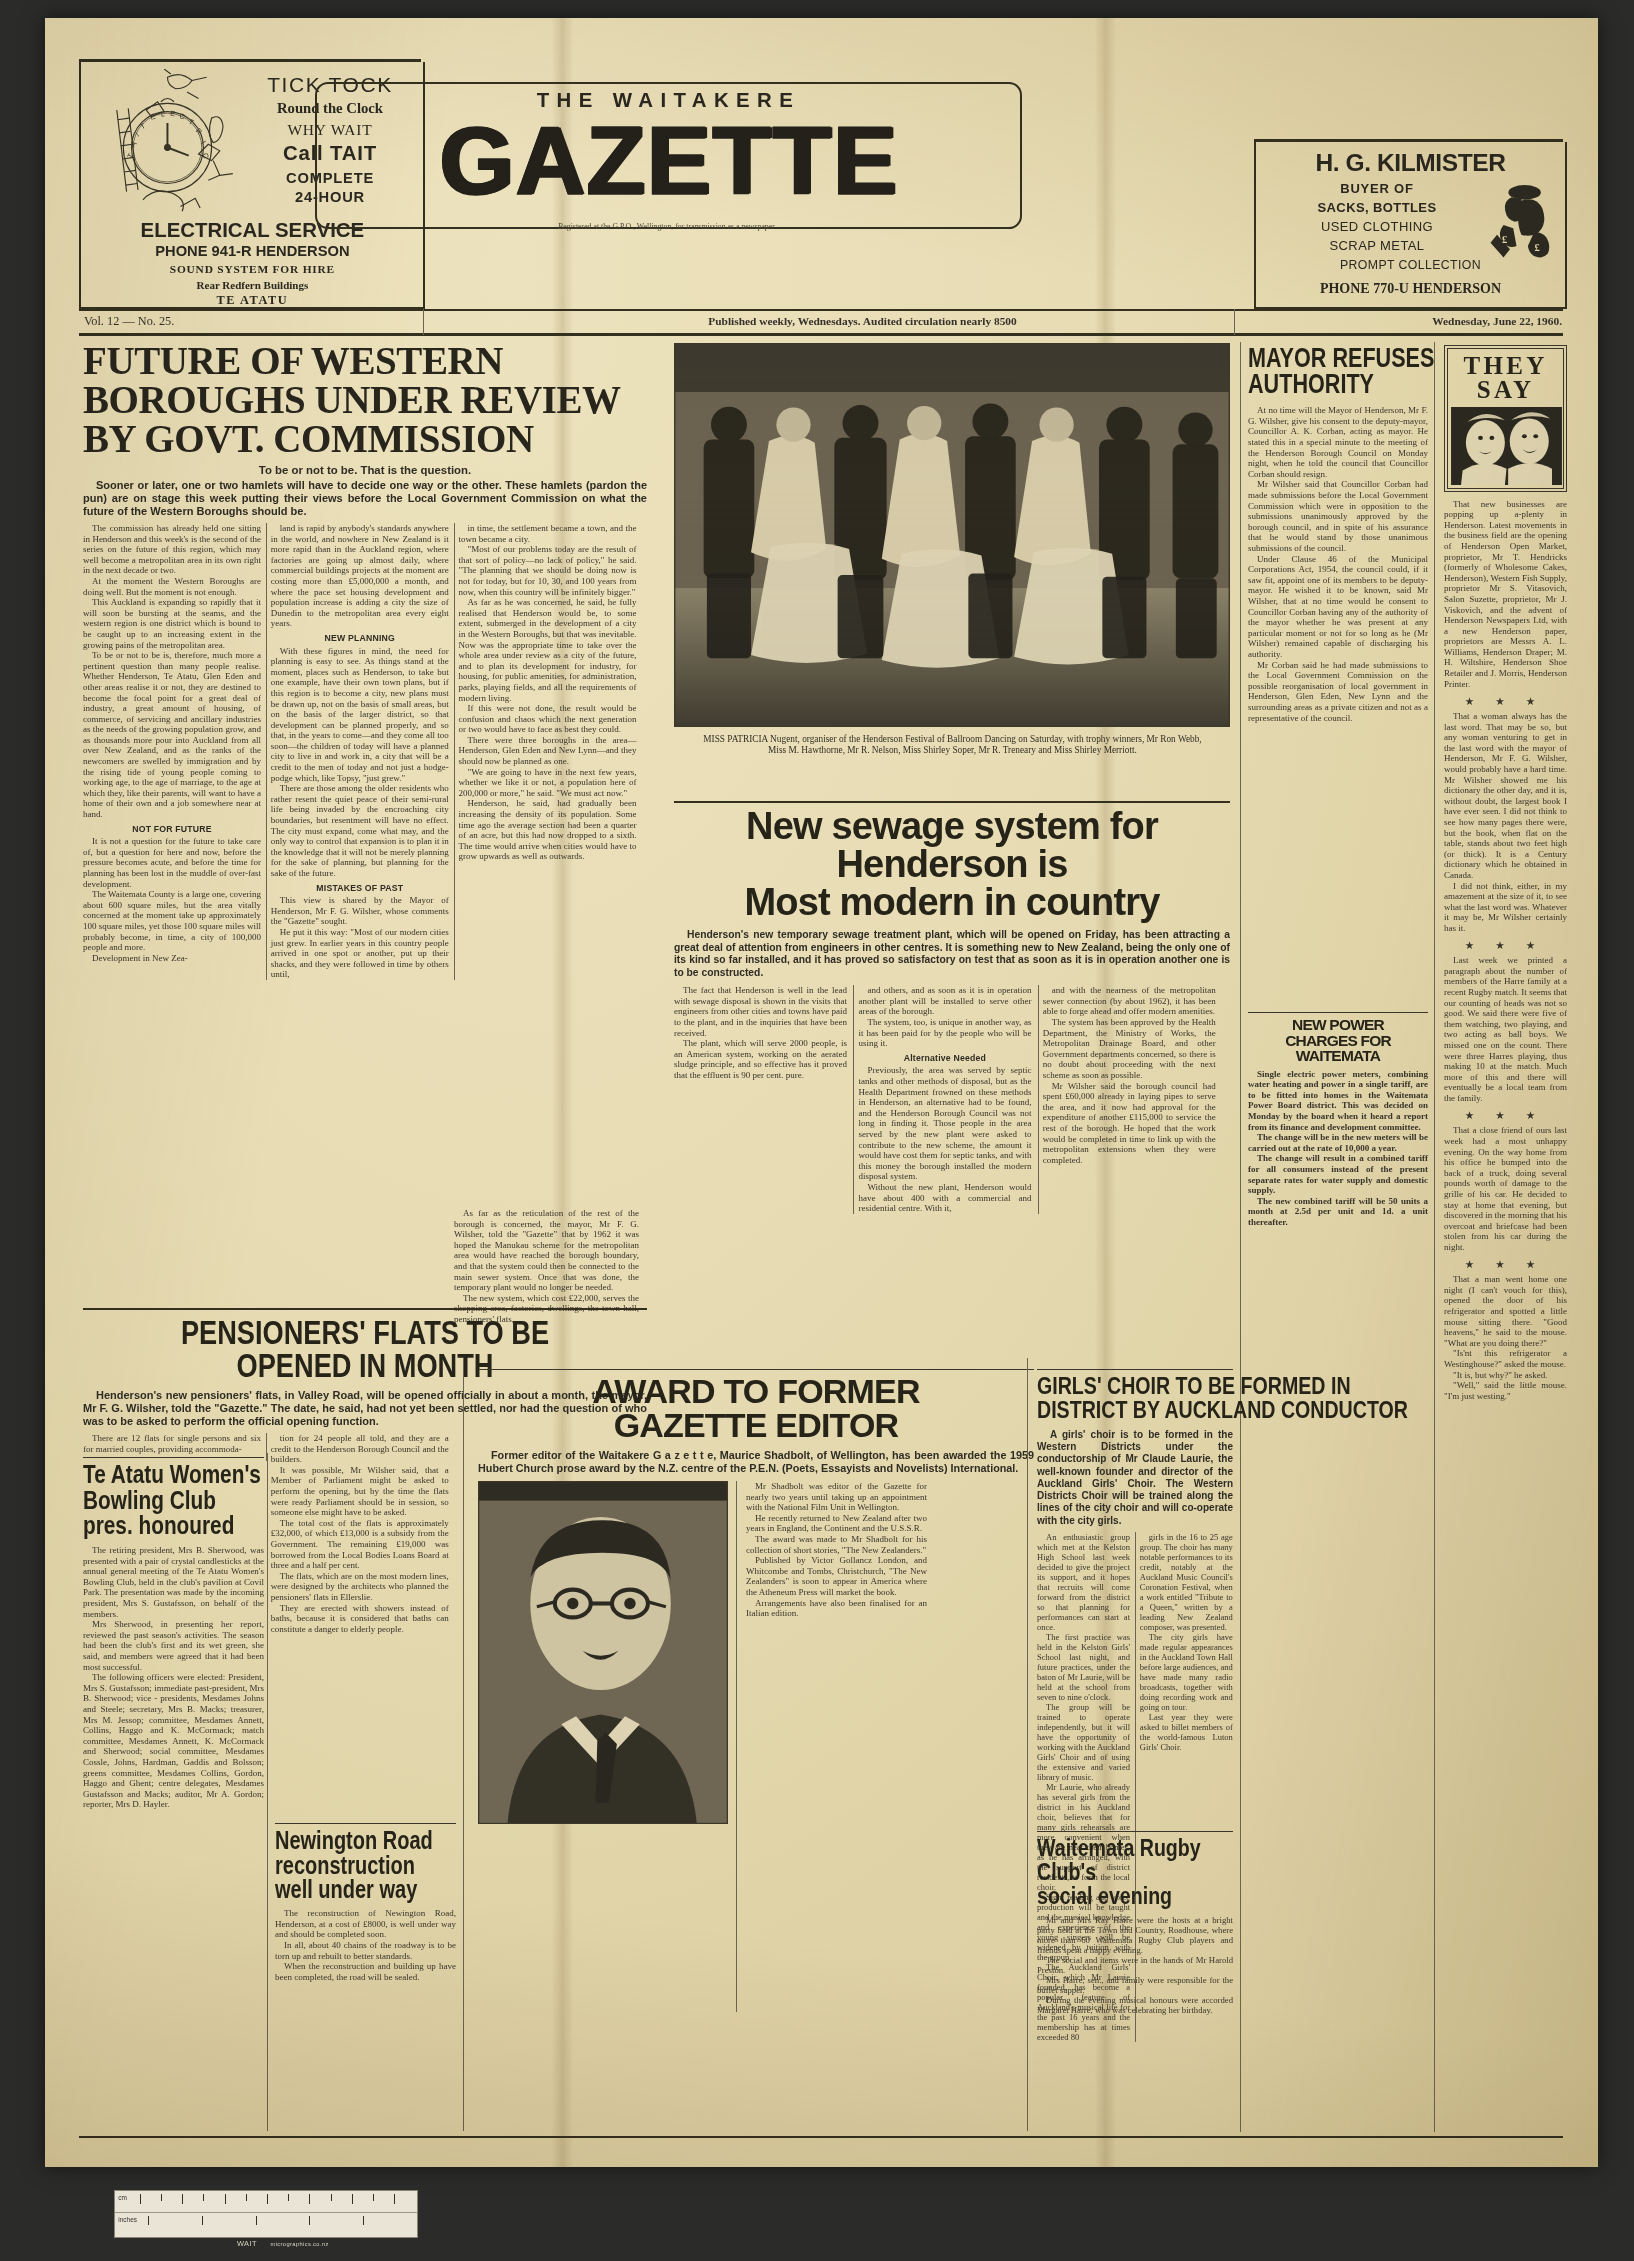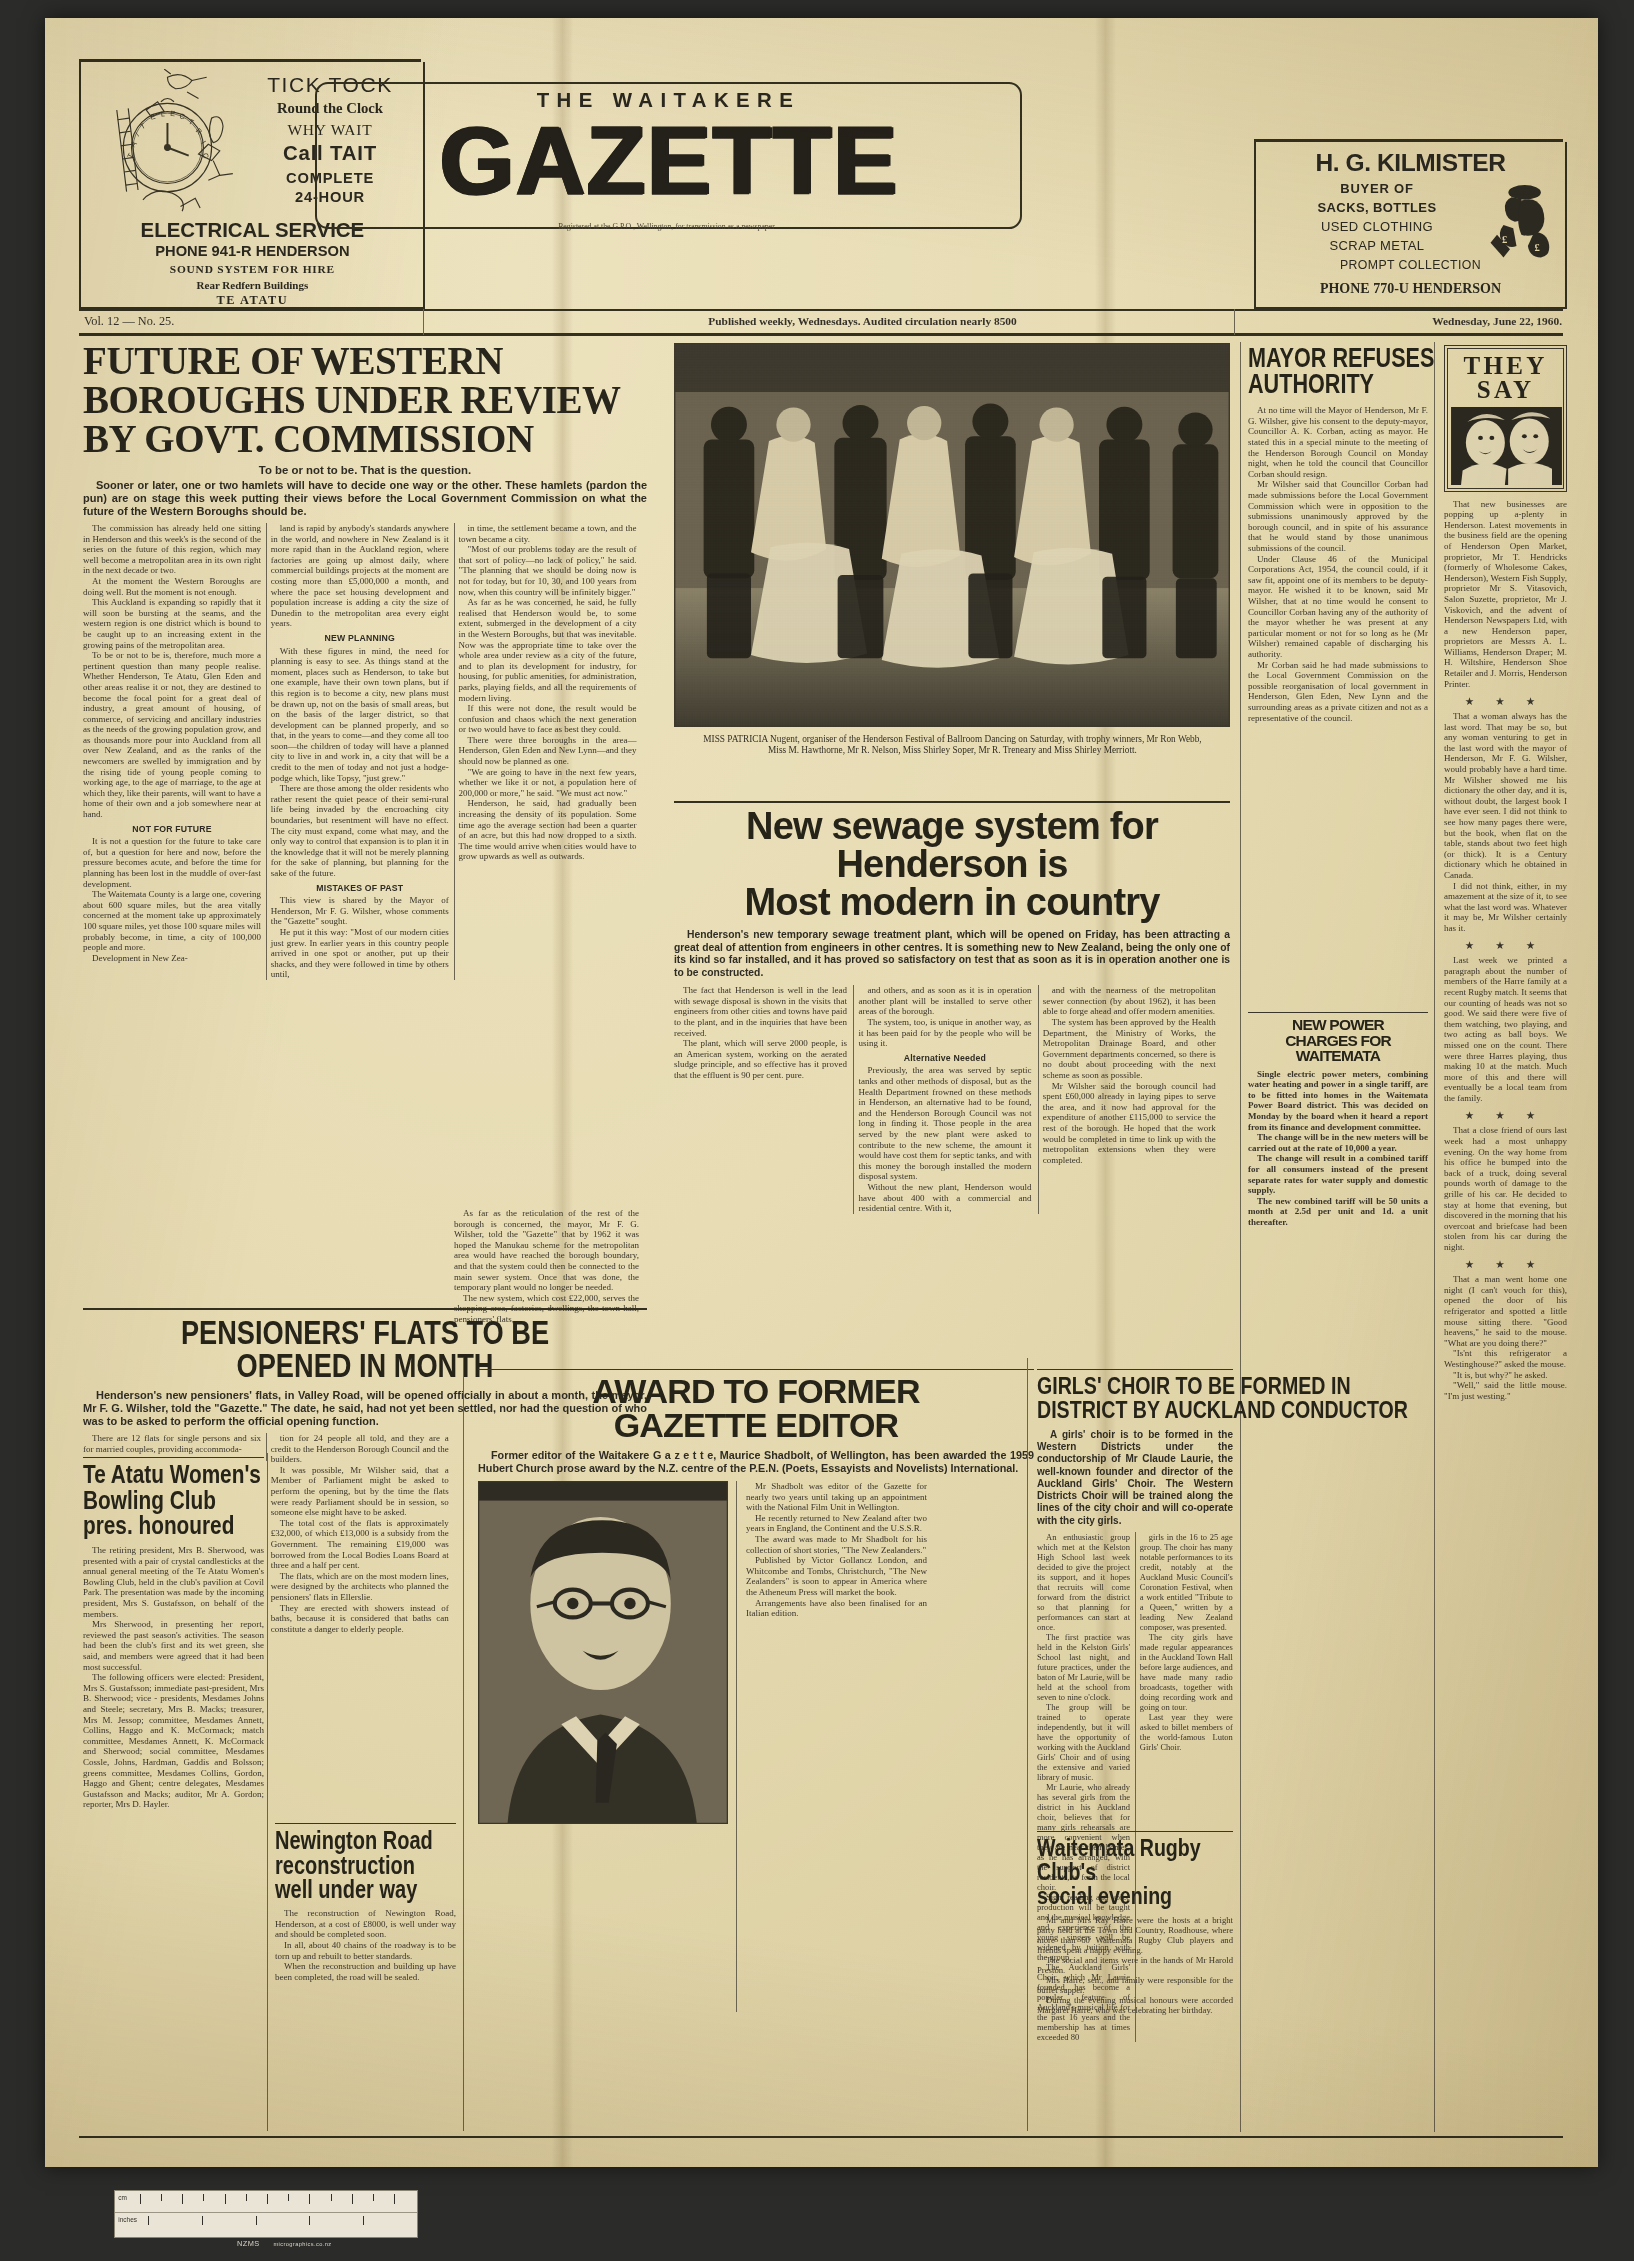--- a/index.html
+++ b/index.html
@@ -615,16 +615,16 @@
   </div>
   <div>
     <div class="rtick" style="left:33px;height:9.8px;top:24.5px;"></div>
     <div class="rtick" style="left:87px;height:9.8px;top:24.5px;"></div>
     <div class="rtick" style="left:141px;height:9.8px;top:24.5px;"></div>
     <div class="rtick" style="left:194px;height:9.8px;top:24.5px;"></div>
     <div class="rtick" style="left:248px;height:9.8px;top:24.5px;"></div>
   </div>
 </div>
 <div id="nzms">
-  <span>NZMS</span>
+  <span>WAIT</span>
   <span style="margin-left:11.4px;font-size:5.7px;">micrographics.co.nz</span>
 </div>
 
 
 </body></html>

